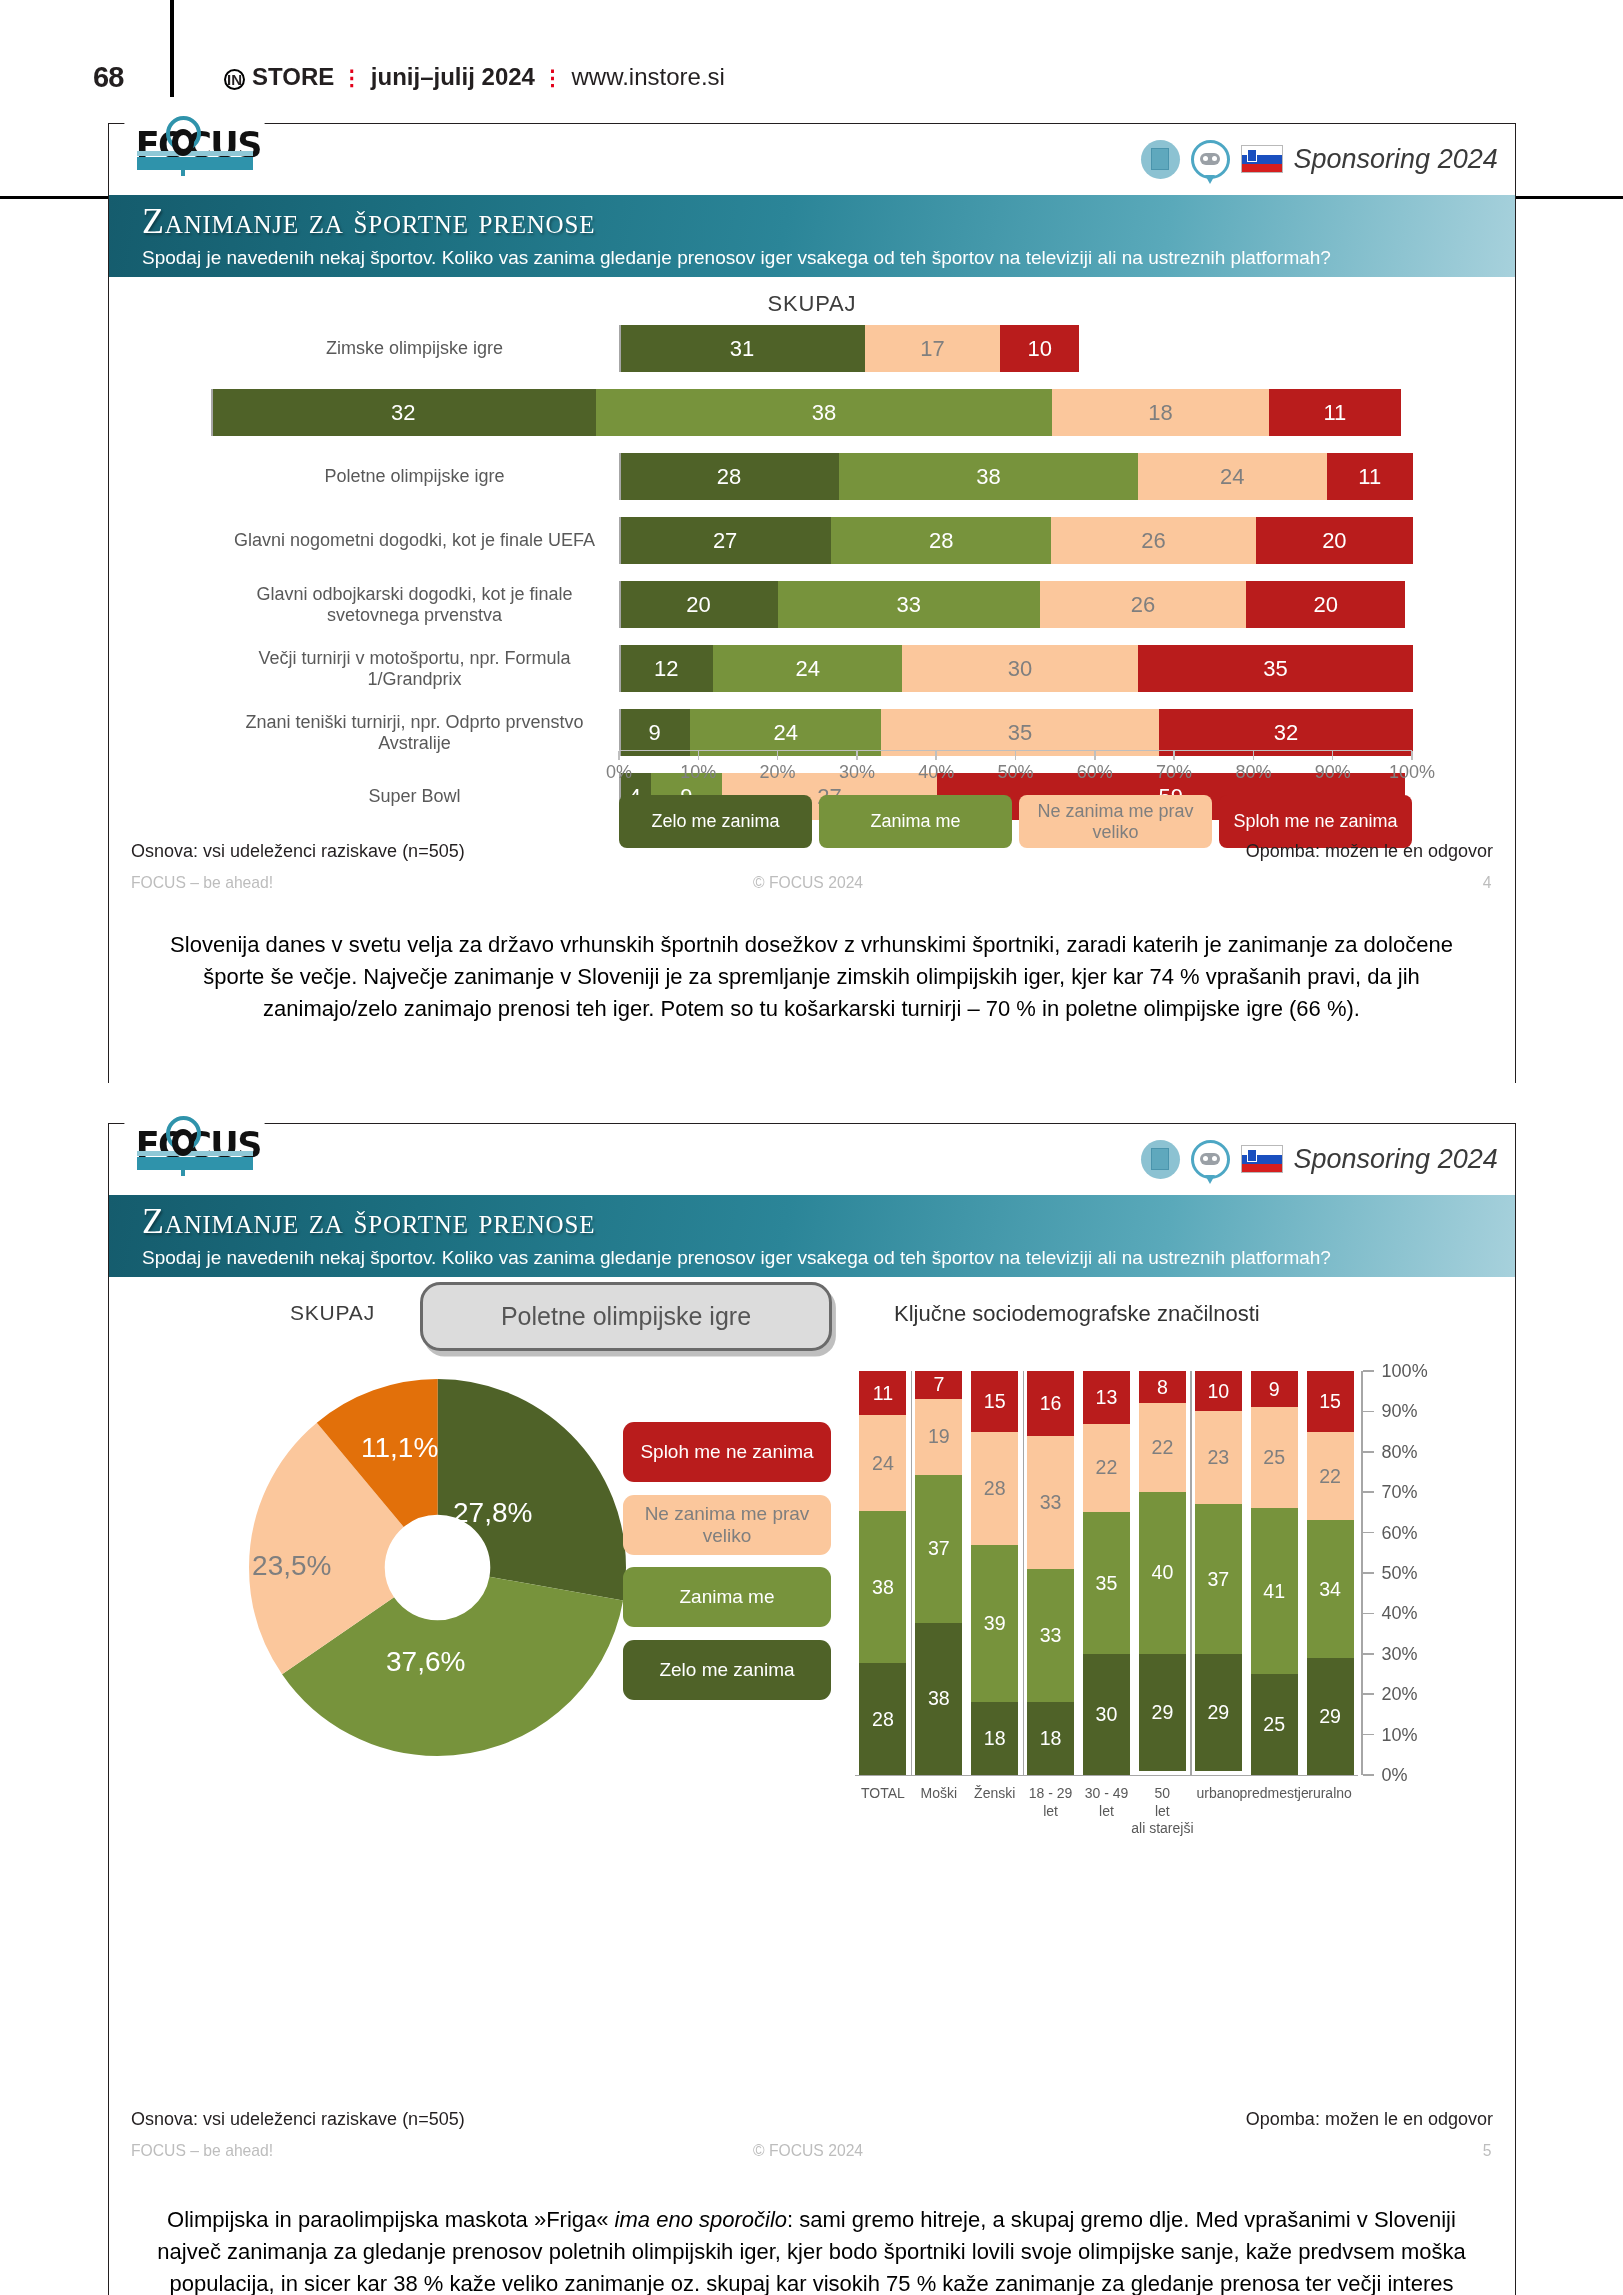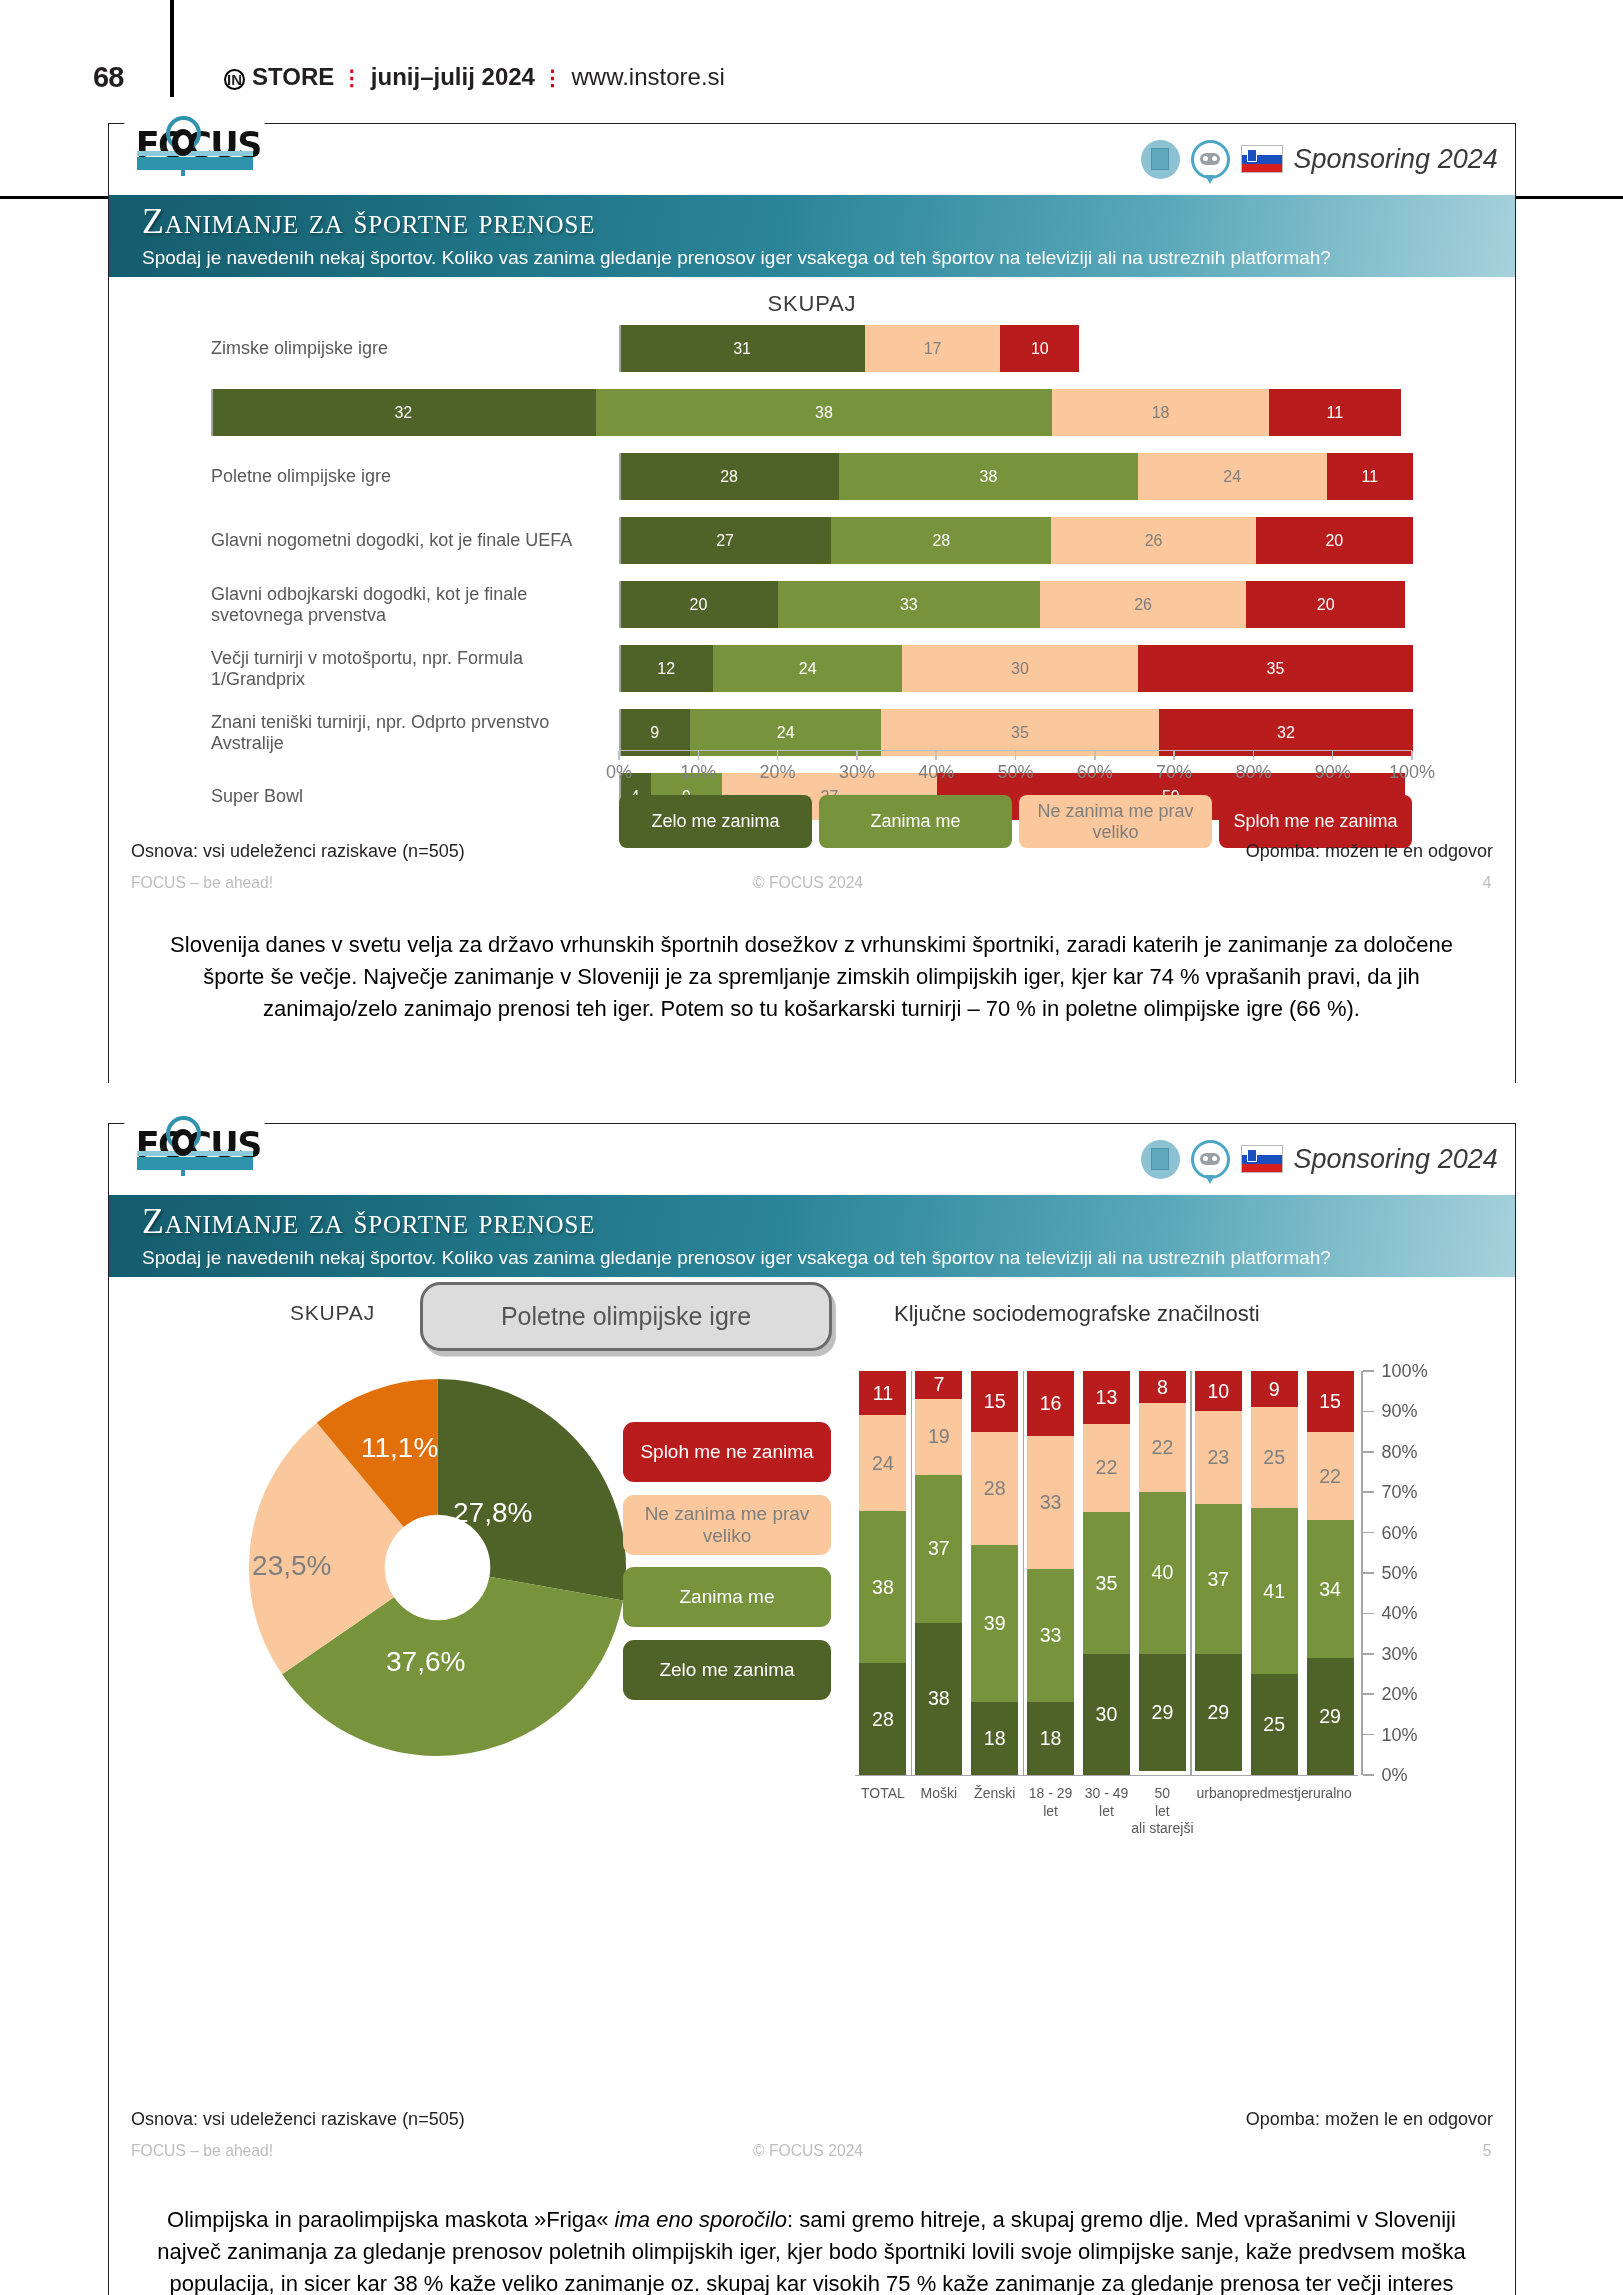--- a/index.html
+++ b/index.html
@@ -72,23 +72,23 @@
   .slide-body { position:absolute; left:0; width:100%; background:#fff; }
 
   .foot-note { position:absolute; font-size:18px; color:#231f20; }
   .foot-grey { position:absolute; font-size:15.7px; color:#bdbdbd; }
 
   
   .chart1 { position:absolute; left:0; top:0; width:100%; }
   .chart1-title { position:absolute; left:0; top:0; width:100%; text-align:center; font-size:22px; color:#3d3d3d; letter-spacing:0.8px;}
   .bars-wrap { position:absolute; left:102px; top:43px; width:1202px; }
   .bar-row { display:flex; align-items:center; height:57px; margin-bottom:7px; }
-  .bar-label { width:408px; text-align:left; padding-right:1px; font-size:18px; color:#595959; line-height:1.15;}
+  .bar-label { width:408px; text-align:center; padding-right:1px; font-size:18px; color:#595959; line-height:1.15;}
   .bar-track { flex:1; display:flex; height:47px; position:relative; }
-  .seg { display:flex; align-items:center; justify-content:center; font-size:16px;text-align:right; }
+  .seg { display:flex; align-items:center; justify-content:center; font-size:22px;text-align:right; }
   .s-dark  { background:#4f6228; color:#fff; }
   .s-green { background:#77933c; color:#fff; }
   .s-peach { background:#fbc79c; color:#7f7f7f; }
   .s-orng  { background:#b91c1c; color:#fff; }
   .tick-col { position:absolute; left:0; top:0; bottom:0; width:2.4px; background:#a6a6a6; }
 
   .axis1 { position:absolute; left:510px; top:473px; width:793px; height:39px; }
   .axis1 .ticks { position:relative; height:9.4px; border-top:1.6px solid #bfbfbf; }
   .axis1 .ticks i { position:absolute; top:0; width:1.6px; height:9.4px; background:#bfbfbf;}
   .axis1 .labels { position:relative; height:27px; }

